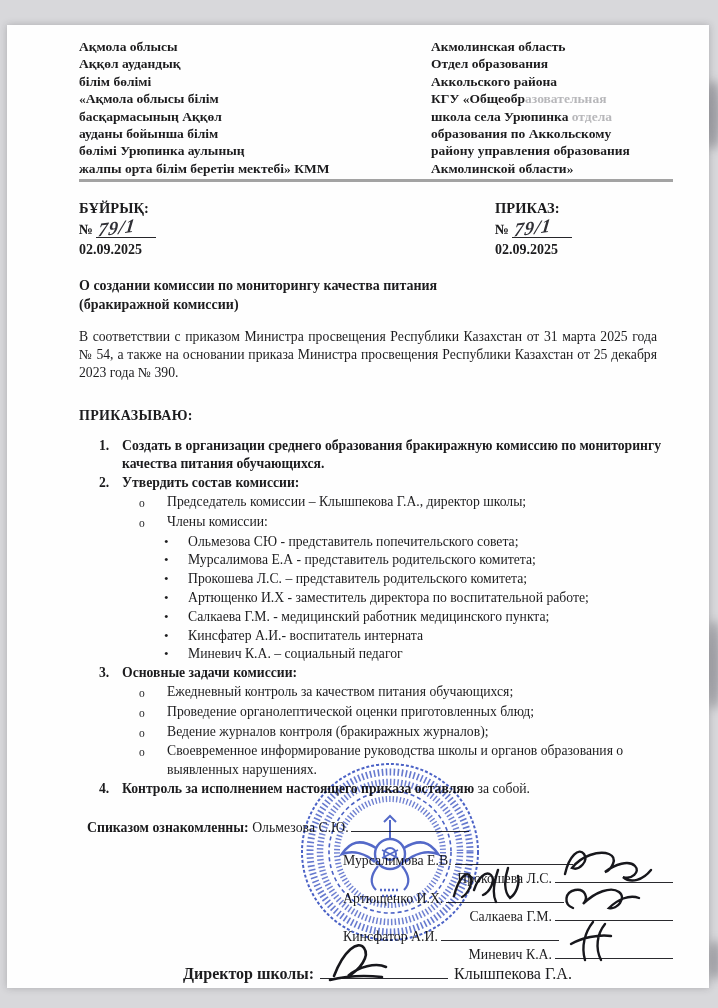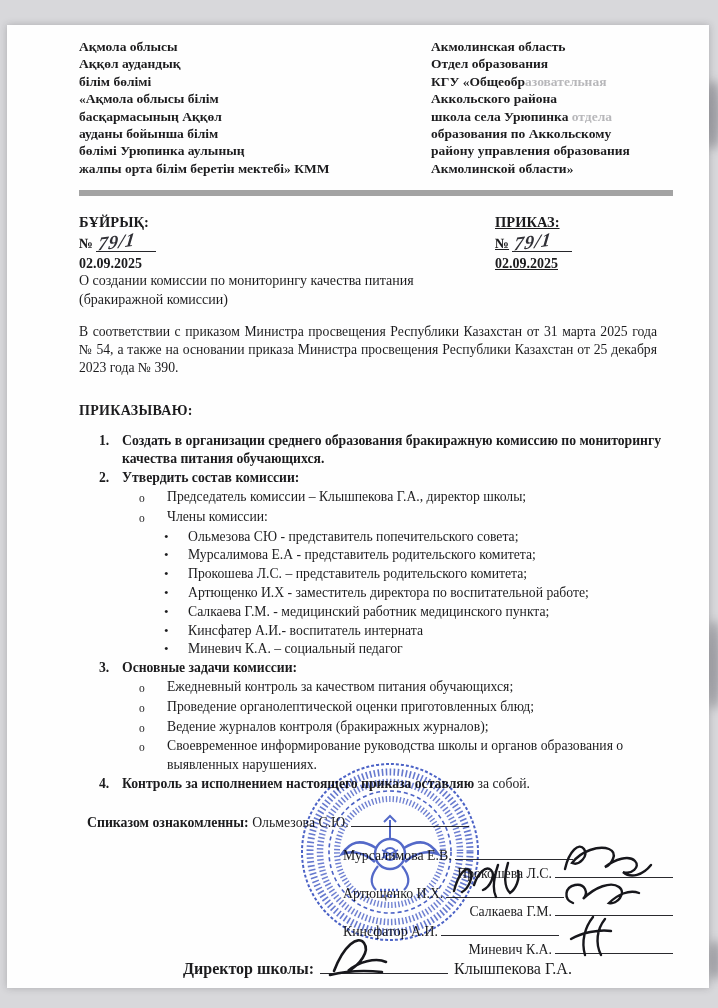--- a/index.html
+++ b/index.html
@@ -17,33 +17,33 @@
     position:absolute;left:7px;right:9px;top:25px;bottom:20px;
     background:#fefefe;
     box-shadow:0 0 7px rgba(40,40,45,.25);
   }
   .content{position:absolute;inset:0;padding:13px 36px 0 72px;}
   
   .letterhead{display:flex;align-items:flex-end;}
   .lh-left{width:352px;flex:none;}
   .lh-right{flex:1;}
   .lh-line{font-weight:bold;font-size:13.5px;line-height:17.4px;white-space:nowrap;}
-  .lh-underline{border-bottom:6px solid #a3a3a3;padding-bottom:13px;}
+  .lh-underline{border-bottom:3px solid #a3a3a3;padding-bottom:2px;}
   .faded{color:#b7b7ba;}
   
   .order-row{display:flex;margin-top:17px;gap:40px;}
   .order-left{width:376px;flex:none;}
-  .order-right{flex:1;text-decoration:underline;}
+  .order-right{flex:1;}
   .order-title{font-weight:bold;font-size:14.5px;line-height:18px;}
   .num-line{font-weight:bold;font-size:14px;height:24px;}
   .num-rule{display:inline-block;border-bottom:1.8px solid #26262a;min-width:54px;padding:0 4px 0 2px;margin-left:3px;height:20px;}
   .hand{display:inline-block;font-style:italic;font-weight:bold;font-size:19px;color:#303036;transform:rotate(-7deg) skewX(-14deg);letter-spacing:1px;}
   .order-date{font-weight:bold;font-size:14px;margin-top:1px;}
   
-  .subject{font-weight:normal;font-size:14px;line-height:18.5px;}
+  .subject{margin-top:19px;font-weight:bold;font-size:14px;line-height:18.5px;}
   .preamble{margin:14px 16px 0 0;font-size:13.7px;line-height:17.8px;text-align:justify;}
   .decree{margin-top:26px;font-weight:bold;font-size:14px;letter-spacing:.3px;}
   
   .res-list{margin-top:13px;padding-left:20px;}
   .res-item{display:flex;font-size:13.7px;line-height:18.8px;}
   .res-num{width:23px;flex:none;font-weight:bold;}
   .res-body{flex:1;}
   .res-head b{font-weight:bold;}
   .sub-row{display:flex;}
   .sub-row.lvl1{margin-left:17px;}
@@ -87,22 +87,22 @@
           <div class="lh-line"><span>білім бөлімі</span></div>
           <div class="lh-line"><span>«Ақмола облысы білім</span></div>
           <div class="lh-line"><span>басқармасының Аққөл</span></div>
           <div class="lh-line"><span>ауданы бойынша білім</span></div>
           <div class="lh-line"><span>бөлімі Урюпинка аулының</span></div>
           <div class="lh-line lh-underline"><span>жалпы орта білім беретін мектебі» КММ</span></div>
         </div>
       <div class="lh-right" id="lh-right">
           <div class="lh-line"><span>Акмолинская область</span></div>
           <div class="lh-line"><span>Отдел образования</span></div>
+          <div class="lh-line"><span>Аккольского района</span></div>
           <div class="lh-line"><span>КГУ «Общеобр</span><span class="faded">азовательная</span></div>
-          <div class="lh-line"><span>Аккольского района</span></div>
           <div class="lh-line"><span>школа села Урюпинка </span><span class="faded">отдела</span></div>
           <div class="lh-line"><span>образования по Аккольскому</span></div>
           <div class="lh-line"><span>району управления образования</span></div>
           <div class="lh-line lh-underline"><span>Акмолинской области»</span></div>
         </div>
     </div>
 
     <div class="order-row">
       <div class="order-left">
         <div class="order-title">БҰЙРЫҚ:</div>

